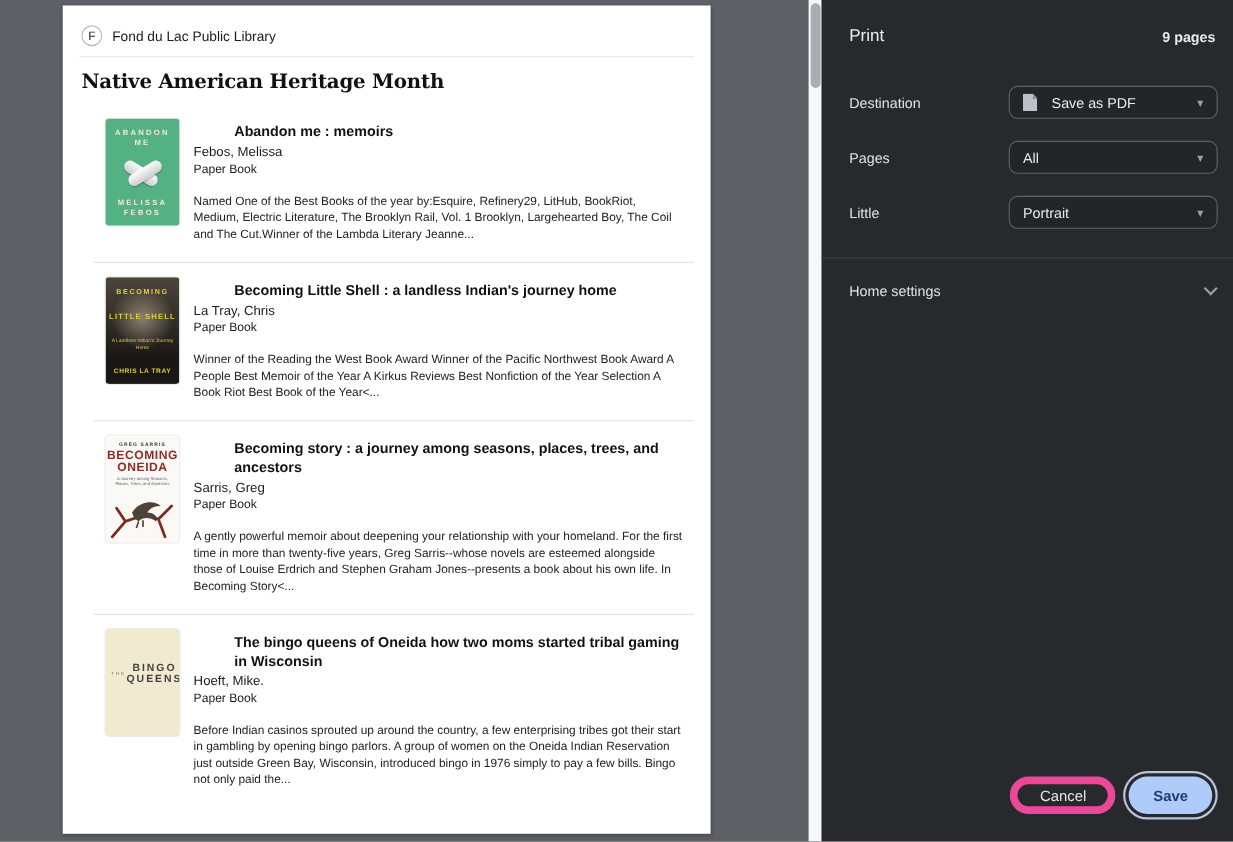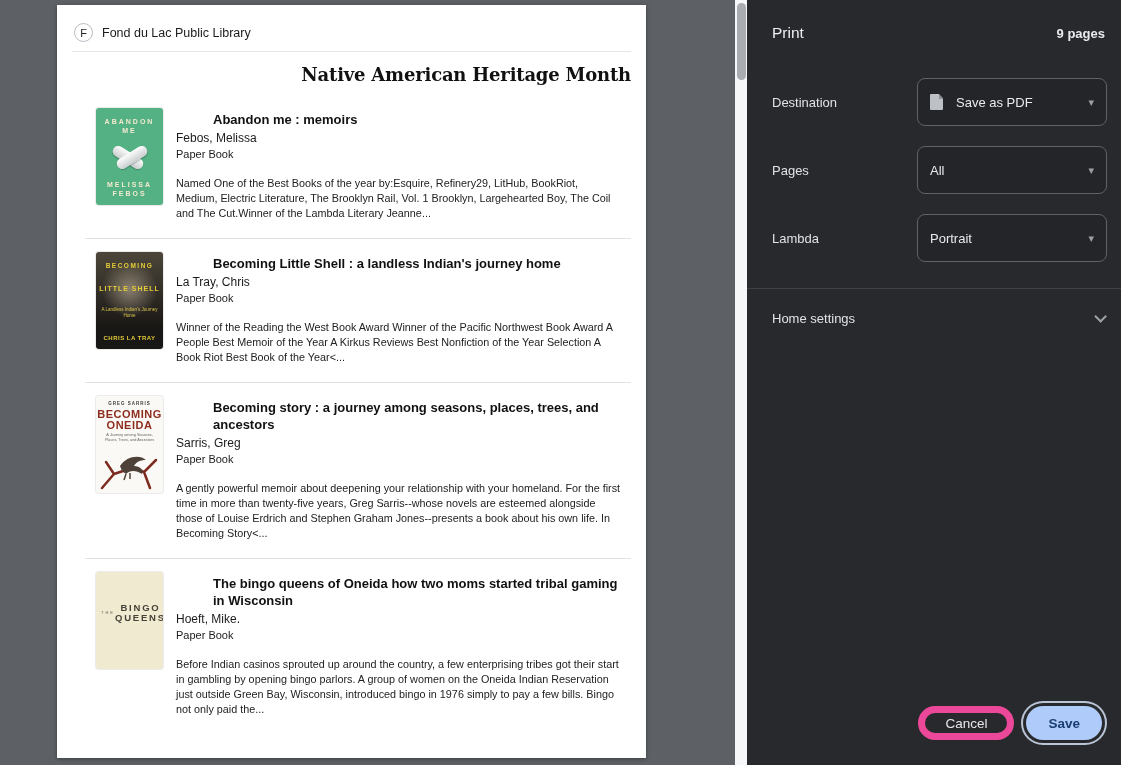--- a/index.html
+++ b/index.html
@@ -8,21 +8,21 @@
   .stage { position:relative; width:1121px; height:765px; }
 
   
   .preview-area { position:absolute; left:0; top:0; width:735px; height:765px; background:#5d6064; }
   .page { position:absolute; left:57px; top:5px; width:589px; height:753px; background:#ffffff; box-shadow:0 1px 4px rgba(0,0,0,.35); padding:14px 15px 0 15px; overflow:hidden; }
 
   .page-header { display:flex; align-items:center; gap:9px; padding:4px 0 9px 2px; border-bottom:1px solid #e6e6e6; }
   .lib-avatar { width:19px; height:19px; border:1px solid #b9bdc2; border-radius:50%; display:flex; align-items:center; justify-content:center; font-size:11px; color:#1f1f1f; background:#fff; flex:none; }
   .lib-name { font-size:12.5px; color:#1b1b1b; }
 
-  .page-title { font-family:"DejaVu Serif", serif; font-weight:bold; font-size:18px; color:#111; letter-spacing:-0.2px; margin:12px 0 10px 18px;text-align:right; }
+  .page-title { font-family:"DejaVu Serif", serif; font-weight:bold; font-size:18px; color:#111; letter-spacing:-0.2px; margin:12px 0 10px 2px; }
 
   .book-list { margin-left:13px; }
   .book-row { display:flex; gap:13px; padding:13px 0 17px 11px; }
   .book-row + .book-row { border-top:1px solid #e2e2e2; }
   .thumb { width:67px; height:97px; border-radius:3px; flex:none; overflow:hidden; position:relative; box-shadow:0 0 0 1px rgba(0,0,0,.08); }
   .book-info { flex:1; min-width:0; padding-top:3px; }
   .book-title { font-size:13px; font-weight:bold; color:#111; line-height:17px; max-width:445px;margin-left:37px; }
   .book-author { font-size:12px; color:#1b1b1b; margin-top:3px; }
   .book-format { font-size:11px; color:#1b1b1b; margin-top:3px; }
   .book-desc { font-size:10.8px; color:#222; line-height:15px; margin-top:16px; max-width:445px; }
@@ -68,21 +68,21 @@
 
   
   .panel { position:absolute; left:747px; top:0; width:374px; height:765px; background:#28292c; color:#e8eaed; }
   .panel-header { display:flex; align-items:center; justify-content:space-between; padding:24px 16px 0 25px; }
   .panel-title { font-size:15.5px; color:#eceef1; }
   .page-count { font-size:13px; font-weight:bold; color:#e8eaed; }
 
   .field-rows { margin-top:26px; }
   .field-row { display:flex; align-items:center; padding:10px 14px 10px 25px; }
   .field-label { width:145px; font-size:13px; color:#dfe2e6; flex:none; }
-  .select { flex:1; height:48px; background:#232528; border:1px solid #5f6368; border-radius:8px; display:flex; align-items:center; padding:0 12px; cursor:pointer; }
+  .select { flex:1; height:30px; background:#232528; border:1px solid #5f6368; border-radius:8px; display:flex; align-items:center; padding:0 12px; cursor:pointer; }
   .select-value { font-size:13px; color:#e8eaed; flex:1; }
   .select .caret { color:#9aa0a6; font-size:11px; margin-left:8px; }
   .pdf-icon { width:13px; height:16px; background:#bdc1c6; border-radius:1px; position:relative; margin-right:13px; flex:none;
     clip-path:polygon(0 0, 68% 0, 100% 28%, 100% 100%, 0 100%); }
   .pdf-icon::after { content:""; position:absolute; right:0; top:0; width:4.5px; height:4.5px; background:#8d9297; }
 
   .panel-divider { border-top:1px solid #3f4145; margin-top:16px; }
   .more-settings { display:flex; align-items:center; justify-content:space-between; padding:22px 18px 0 25px; cursor:pointer; }
   .more-settings-label { font-size:13px; color:#dfe2e6; }
   .chev { width:9px; height:9px; border-right:2px solid #9aa0a6; border-bottom:2px solid #9aa0a6; transform:rotate(45deg) translateY(-3px); }
@@ -209,21 +209,21 @@
 
       <div class="field-row">
         <span class="field-label">Pages</span>
         <div class="select">
           <span class="select-value">All</span>
           <span class="caret">▾</span>
         </div>
       </div>
 
       <div class="field-row">
-        <span class="field-label">Lambda</span>
+        <span class="field-label">Little</span>
         <div class="select">
           <span class="select-value">Portrait</span>
           <span class="caret">▾</span>
         </div>
       </div>
 
     </div>
 
     <div class="panel-divider"></div>
 

